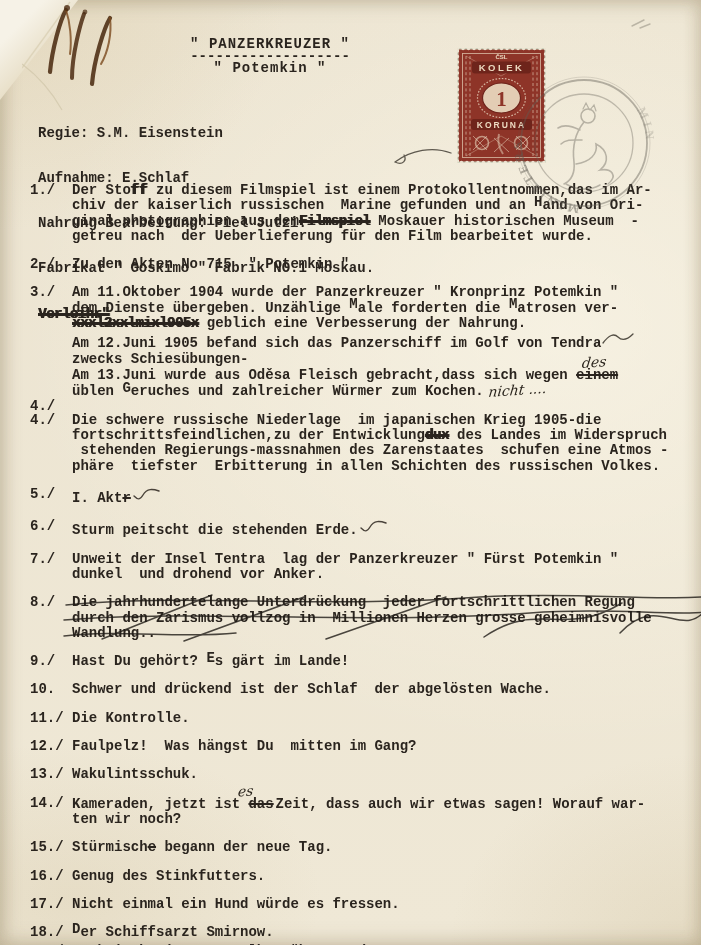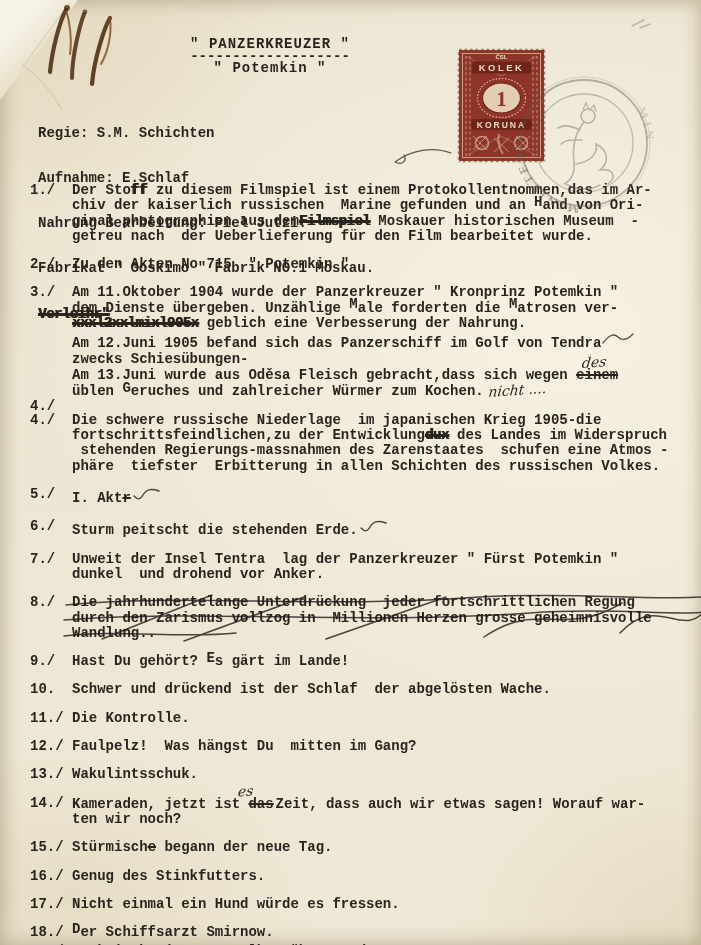--- a/index.html
+++ b/index.html
@@ -70,21 +70,21 @@
     <path d="M2 10 L14 4 M10 12 L20 8" stroke="#6b655a" stroke-width="1.4" fill="none" stroke-linecap="round"></path>
   </svg>
 
   <div class="header">
     <div class="typed t1">" PANZERKREUZER "</div>
     <div class="typed t2">-------------------</div>
     <div class="typed t3">" Potemkin "</div>
   </div>
 
   <div class="credits typed">
-    <div>Regie: S.M. Schichten</div>
+    <div>Regie: S.M. Eisenstein</div>
     <div>Aufnahme: E.Schlaf</div>
     <div>Nahrung Bearbeitung: Piel Jutzi.</div>
     <div>Fabrikat " Goskimo " Fabrik NO.1 Moskau.</div>
     <div><span class="seg-x">Verleihr"</span></div>
   </div>
 
   <svg class="pen-moskau" width="64" height="28" viewBox="0 0 64 28">
     <path d="M4 20 C12 24 16 18 13 13 M4 20 C20 8 42 4 60 11" stroke="#3a342c" stroke-width="1.3" fill="none" stroke-linecap="round" opacity=".8"></path>
   </svg>
 

